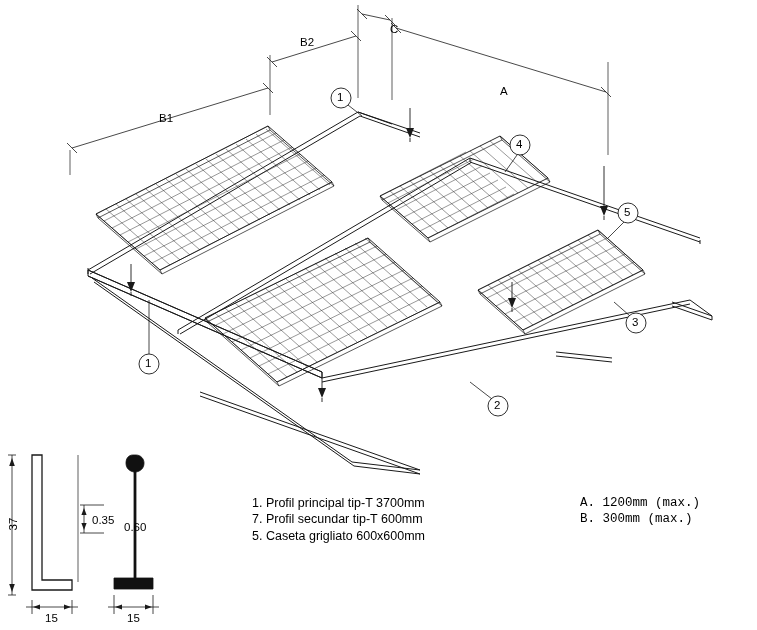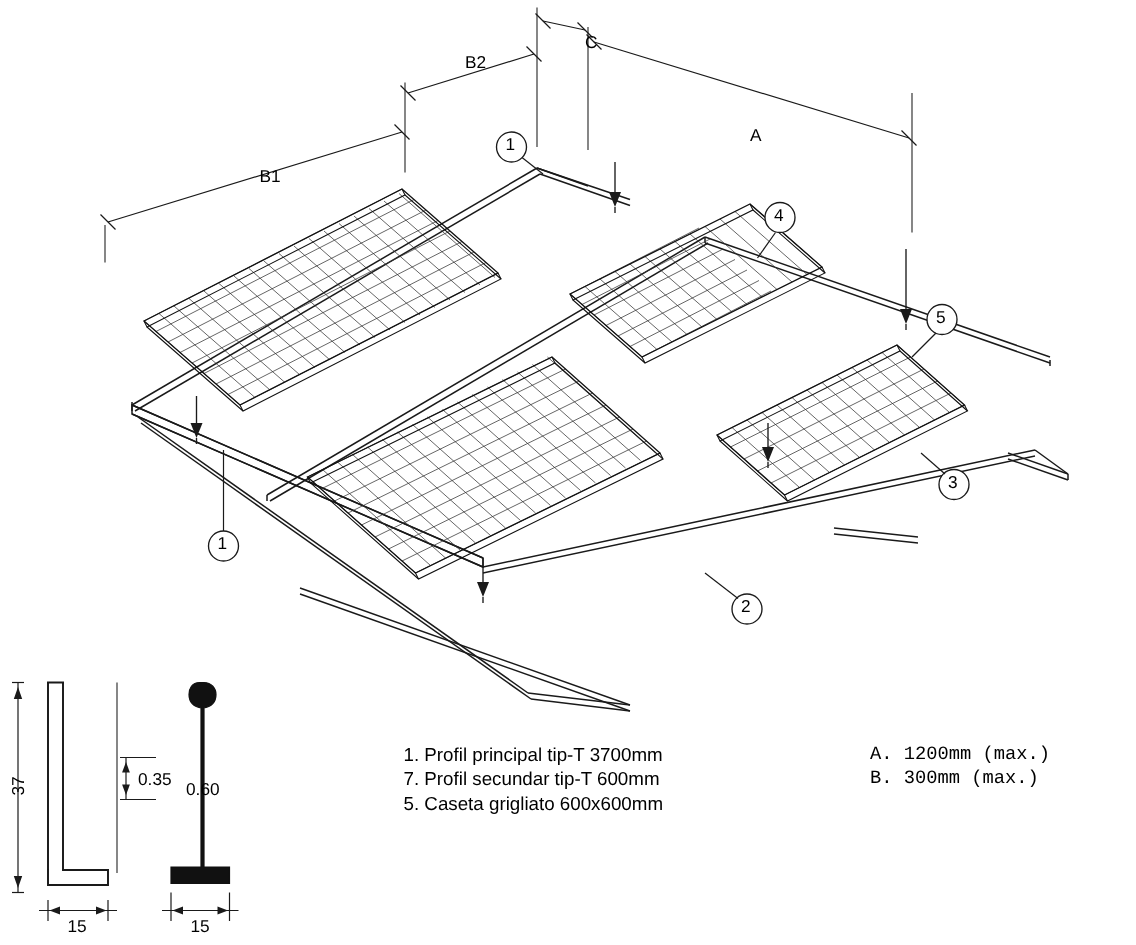--- a/index.html
+++ b/index.html
@@ -30,21 +30,21 @@
   .legend {
     position: absolute;
     left: 252px;
     top: 495px;
     width: 500px;
     font-size: 12.5px;
     line-height: 16.4px;
   }
   .legend-col-left {
     position: absolute;
-    left: 17px;
+    left: 0;
     top: 0;
     width: 300px;
   }
   .legend-col-right {
     position: absolute;
     left: 328px;
     top: 0;
     width: 175px;
     font-family: Liberation Mono, monospace;
   }
@@ -384,22 +384,22 @@
         <line x1="114" y1="595" x2="114" y2="614"></line>
         <line x1="153" y1="595" x2="153" y2="614"></line>
         <line x1="108" y1="607" x2="159" y2="607"></line>
         <path d="M115,607 L122,604.4 L122,609.6 Z" fill="#1a1a1a" stroke="none"></path>
         <path d="M152,607 L145,604.4 L145,609.6 Z" fill="#1a1a1a" stroke="none"></path>
       </g>
 
     </g>
   </svg>
 
-  <div class="dim-label" style="left:173px; top:112px;">B1</div>
-  <div class="dim-label" style="left:310px; top:36px;">B2</div>
+  <div class="dim-label" style="left:159px; top:112px;">B1</div>
+  <div class="dim-label" style="left:300px; top:36px;">B2</div>
   <div class="dim-label" style="left:390px; top:23px;">C</div>
   <div class="dim-label" style="left:500px; top:85px;">A</div>
 
   <div class="dim-label" style="left:337px; top:91px;">1</div>
   <div class="dim-label" style="left:516px; top:138px;">4</div>
   <div class="dim-label" style="left:624px; top:206px;">5</div>
   <div class="dim-label" style="left:632px; top:316px;">3</div>
   <div class="dim-label" style="left:494px; top:399px;">2</div>
   <div class="dim-label" style="left:145px; top:357px;">1</div>
 

